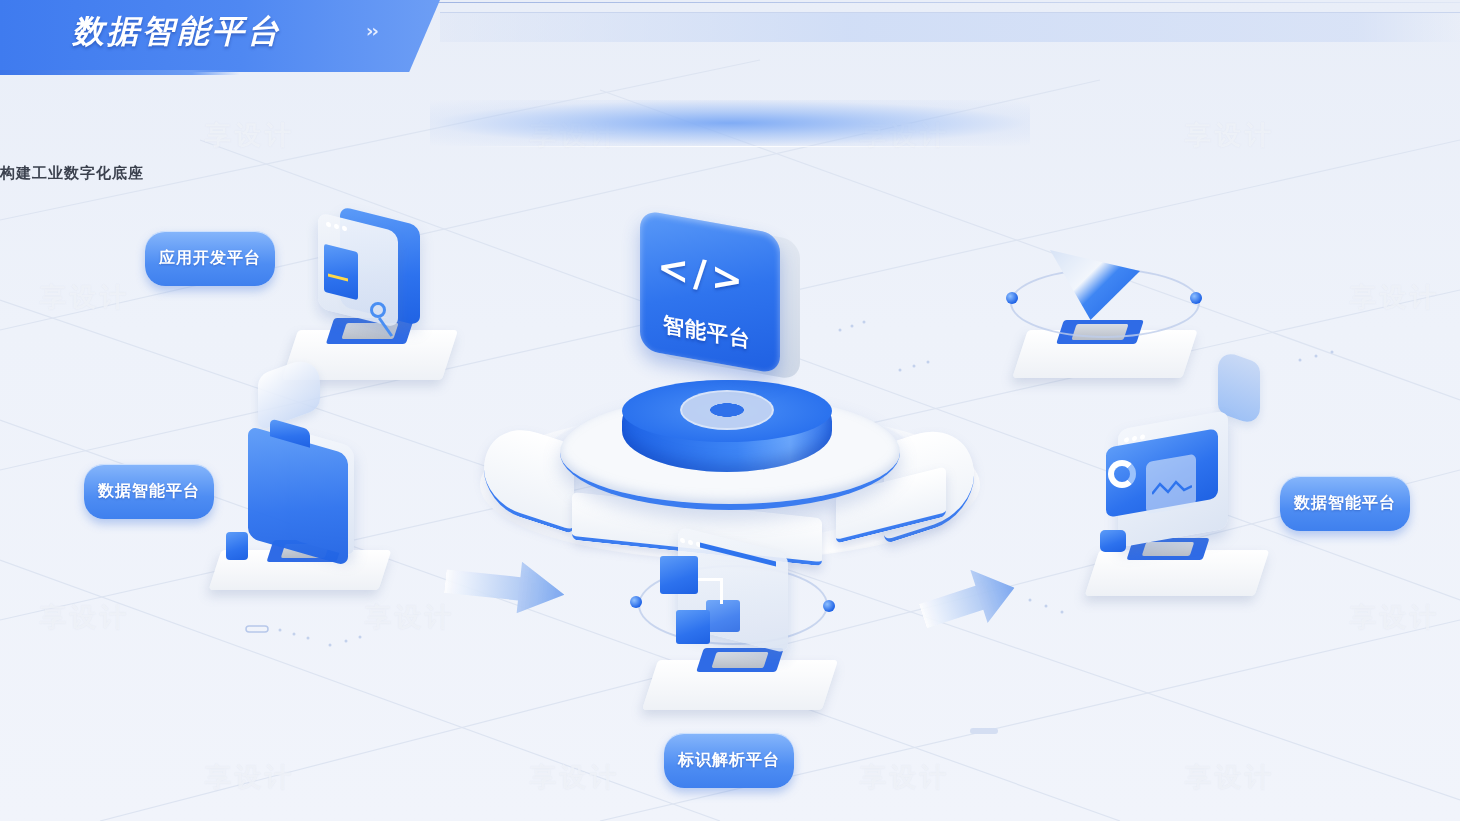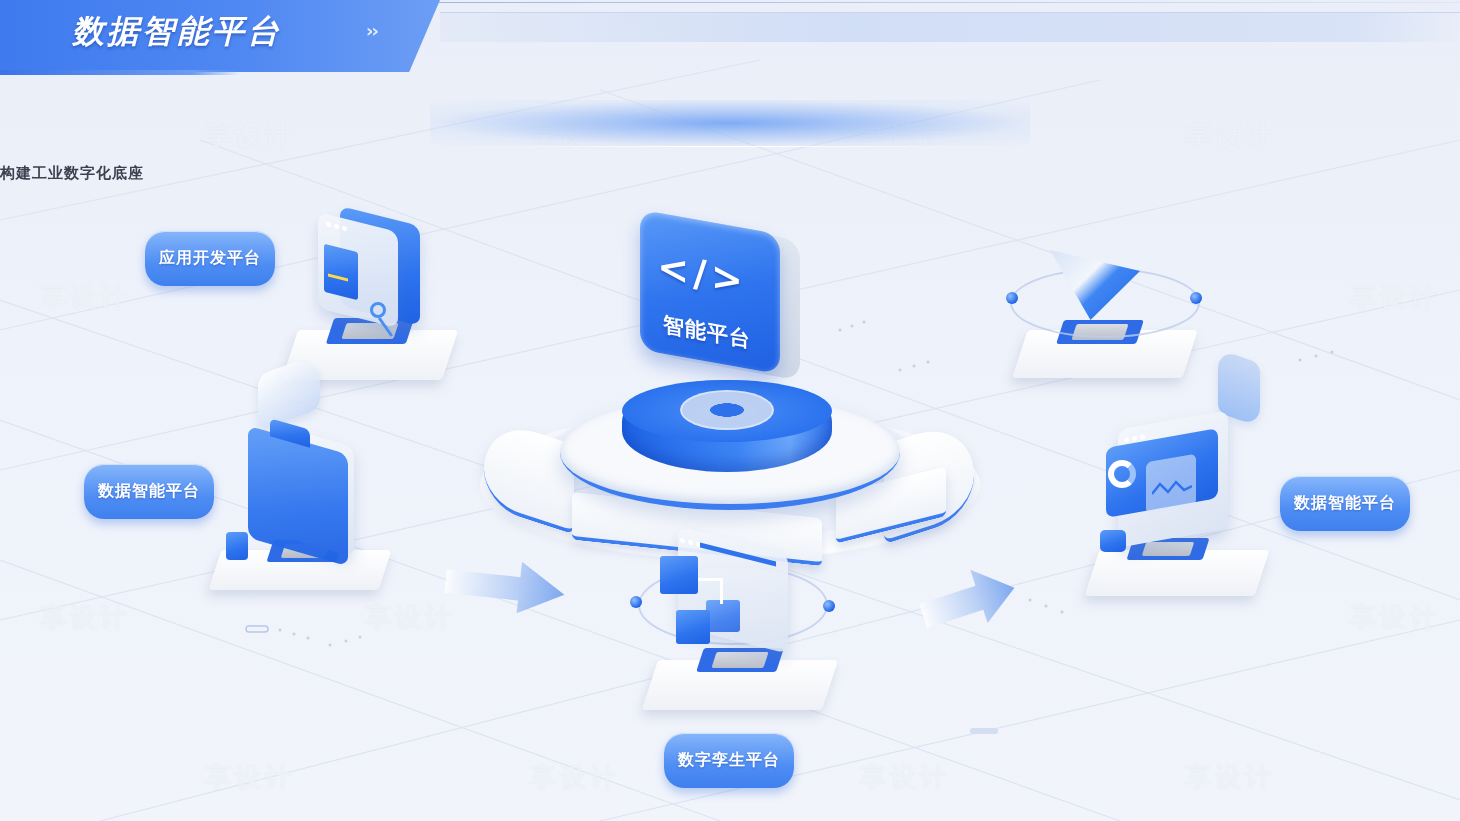--- a/index.html
+++ b/index.html
@@ -326,21 +326,21 @@
           <i></i>
         </div>
       <div style="position:absolute;left:700px;top:552px;width:76px;height:5px;background:#2f74ee;transform:skewY(14deg);"></div>
       <div class="win-blue" style="position:absolute;left:660px;top:556px;width:38px;height:38px;border-radius:3px;"></div>
       <div class="win-blue" style="position:absolute;left:676px;top:610px;width:34px;height:34px;border-radius:3px;"></div>
       <div class="win-blue" style="position:absolute;left:706px;top:600px;width:34px;height:32px;border-radius:3px;opacity:.85;"></div>
       <div style="position:absolute;left:698px;top:578px;width:24px;height:3px;background:#ffffff;"></div>
       <div style="position:absolute;left:720px;top:578px;width:3px;height:26px;background:#ffffff;"></div>
     </div>
   </div>
-  <div class="pill" style="left:664px;top:733px;width:130px;">数字孪生平台</div>
+  <div class="pill" style="left:664px;top:733px;width:130px;">标识解析平台</div>
 
   <div class="arrow-shape" style="left:920px;top:572px;width:96px;height:56px;transform:rotate(-18deg);"></div>
 
   <div>
     <div class="iso-plate" style="left:1020px;top:330px;width:170px;height:48px;"></div>
     <div class="chip" style="left:1060px;top:320px;width:80px;height:24px;transform:skewX(-18deg);"></div>
     <div class="orbit" style="left:1010px;top:268px;width:190px;height:70px;"></div>
     <div class="orb" style="left:1006px;top:292px;"></div>
     <div class="orb" style="left:1190px;top:292px;"></div>
     <div>

